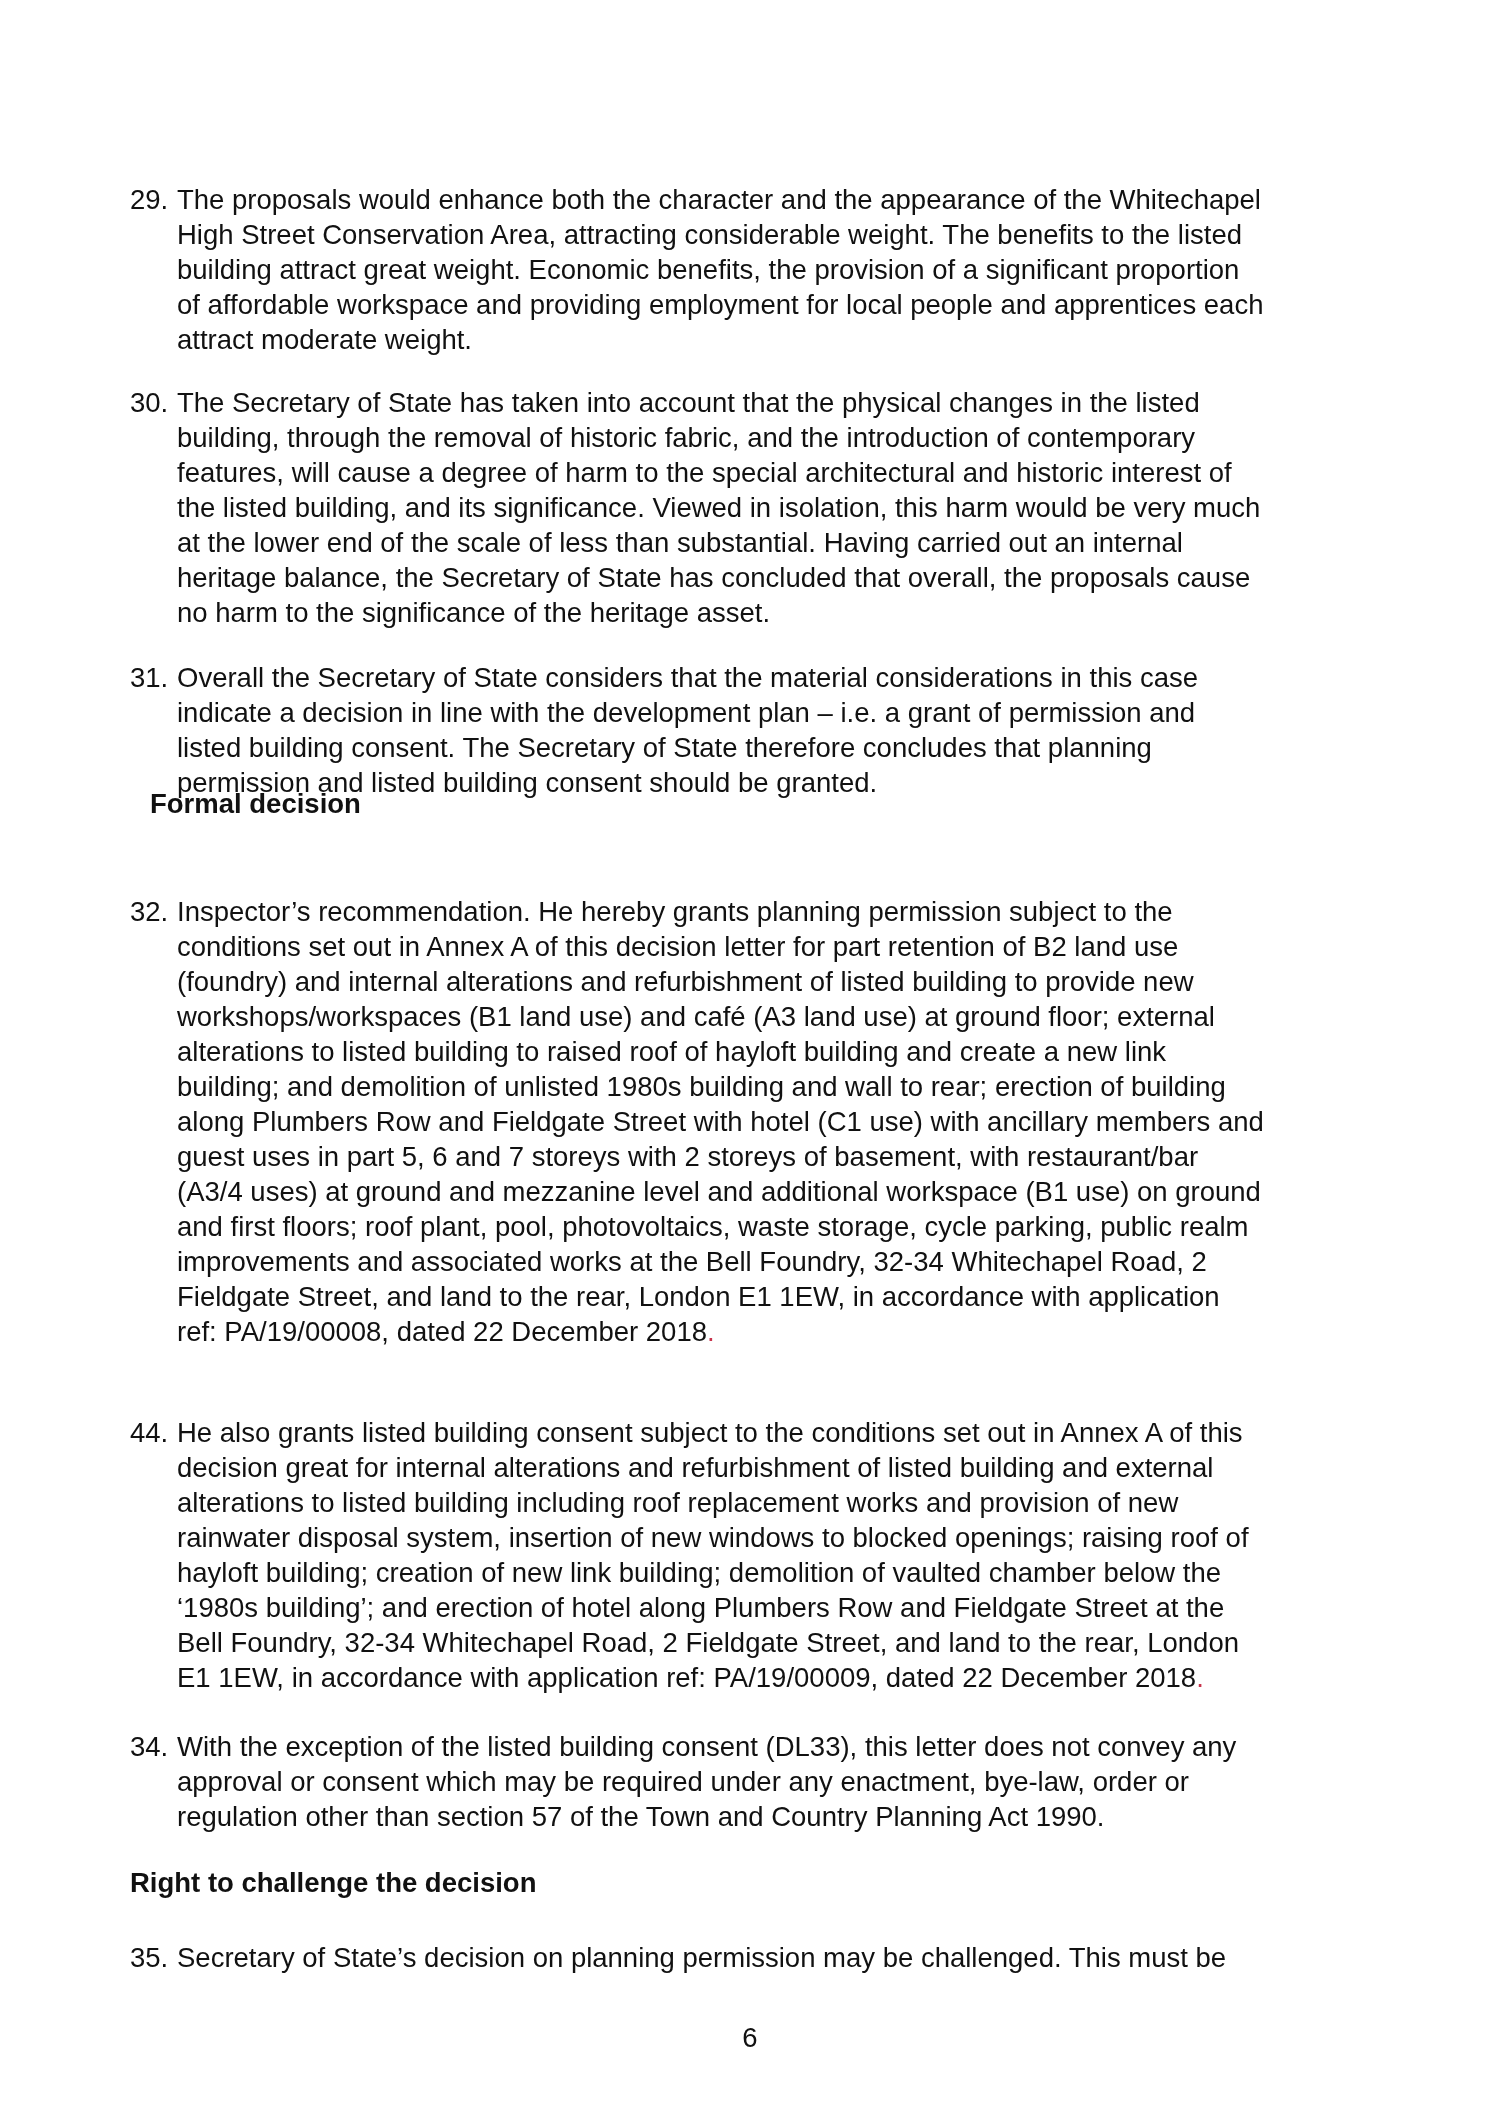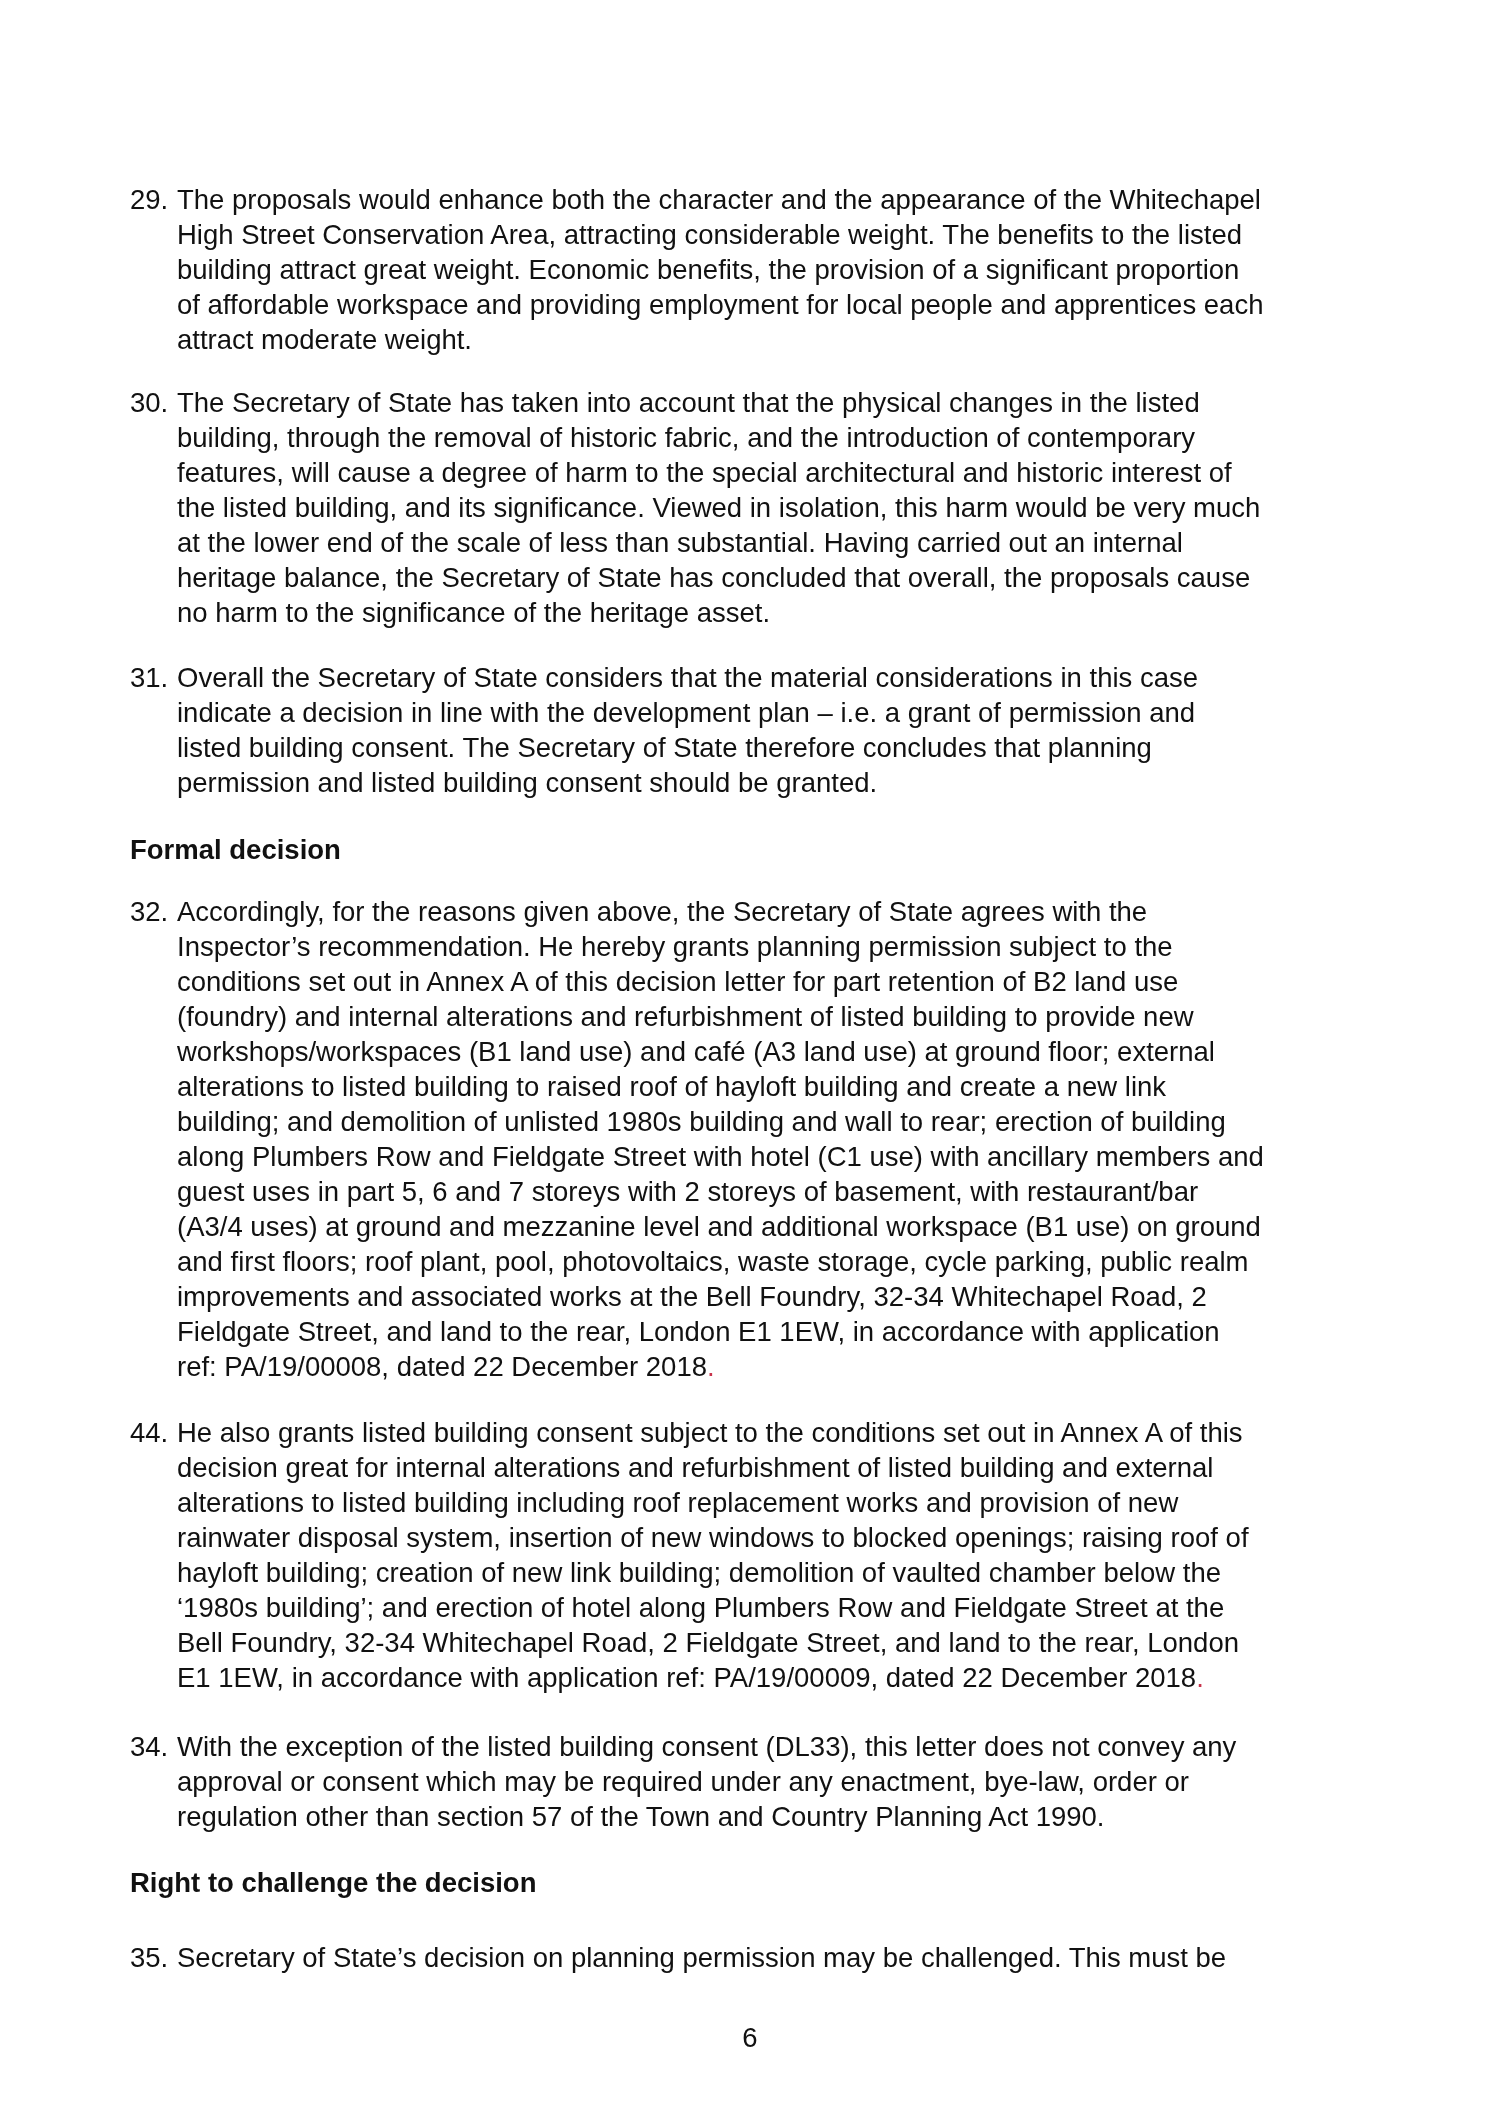--- a/index.html
+++ b/index.html
@@ -46,26 +46,25 @@
   <div class="para" style="top:660px;">
     <span class="num">31.</span>
     <div class="lines">
       <span class="line">Overall the Secretary of State considers that the material considerations in this case</span>
       <span class="line">indicate a decision in line with the development plan – i.e. a grant of permission and</span>
       <span class="line">listed building consent. The Secretary of State therefore concludes that planning</span>
       <span class="line">permission and listed building consent should be granted.</span>
     </div>
   </div>
 
-  <div class="heading" style="top:832px;">Formal decision</div>
+  <div class="heading" style="top:786px;margin-left:20px;">Formal decision</div>
 
   <div class="para" style="top:894px;">
     <span class="num">32.</span>
     <div class="lines">
-      <span class="line">Accordingly, for the reasons given above, the Secretary of State agrees with the</span>
       <span class="line">Inspector’s recommendation. He hereby grants planning permission subject to the</span>
       <span class="line">conditions set out in Annex A of this decision letter for part retention of B2 land use</span>
       <span class="line">(foundry) and internal alterations and refurbishment of listed building to provide new</span>
       <span class="line">workshops/workspaces (B1 land use) and café (A3 land use) at ground floor; external</span>
       <span class="line">alterations to listed building to raised roof of hayloft building and create a new link</span>
       <span class="line">building; and demolition of unlisted 1980s building and wall to rear; erection of building</span>
       <span class="line">along Plumbers Row and Fieldgate Street with hotel (C1 use) with ancillary members and</span>
       <span class="line">guest uses in part 5, 6 and 7 storeys with 2 storeys of basement, with restaurant/bar</span>
       <span class="line">(A3/4 uses) at ground and mezzanine level and additional workspace (B1 use) on ground</span>
       <span class="line">and first floors; roof plant, pool, photovoltaics, waste storage, cycle parking, public realm</span>

